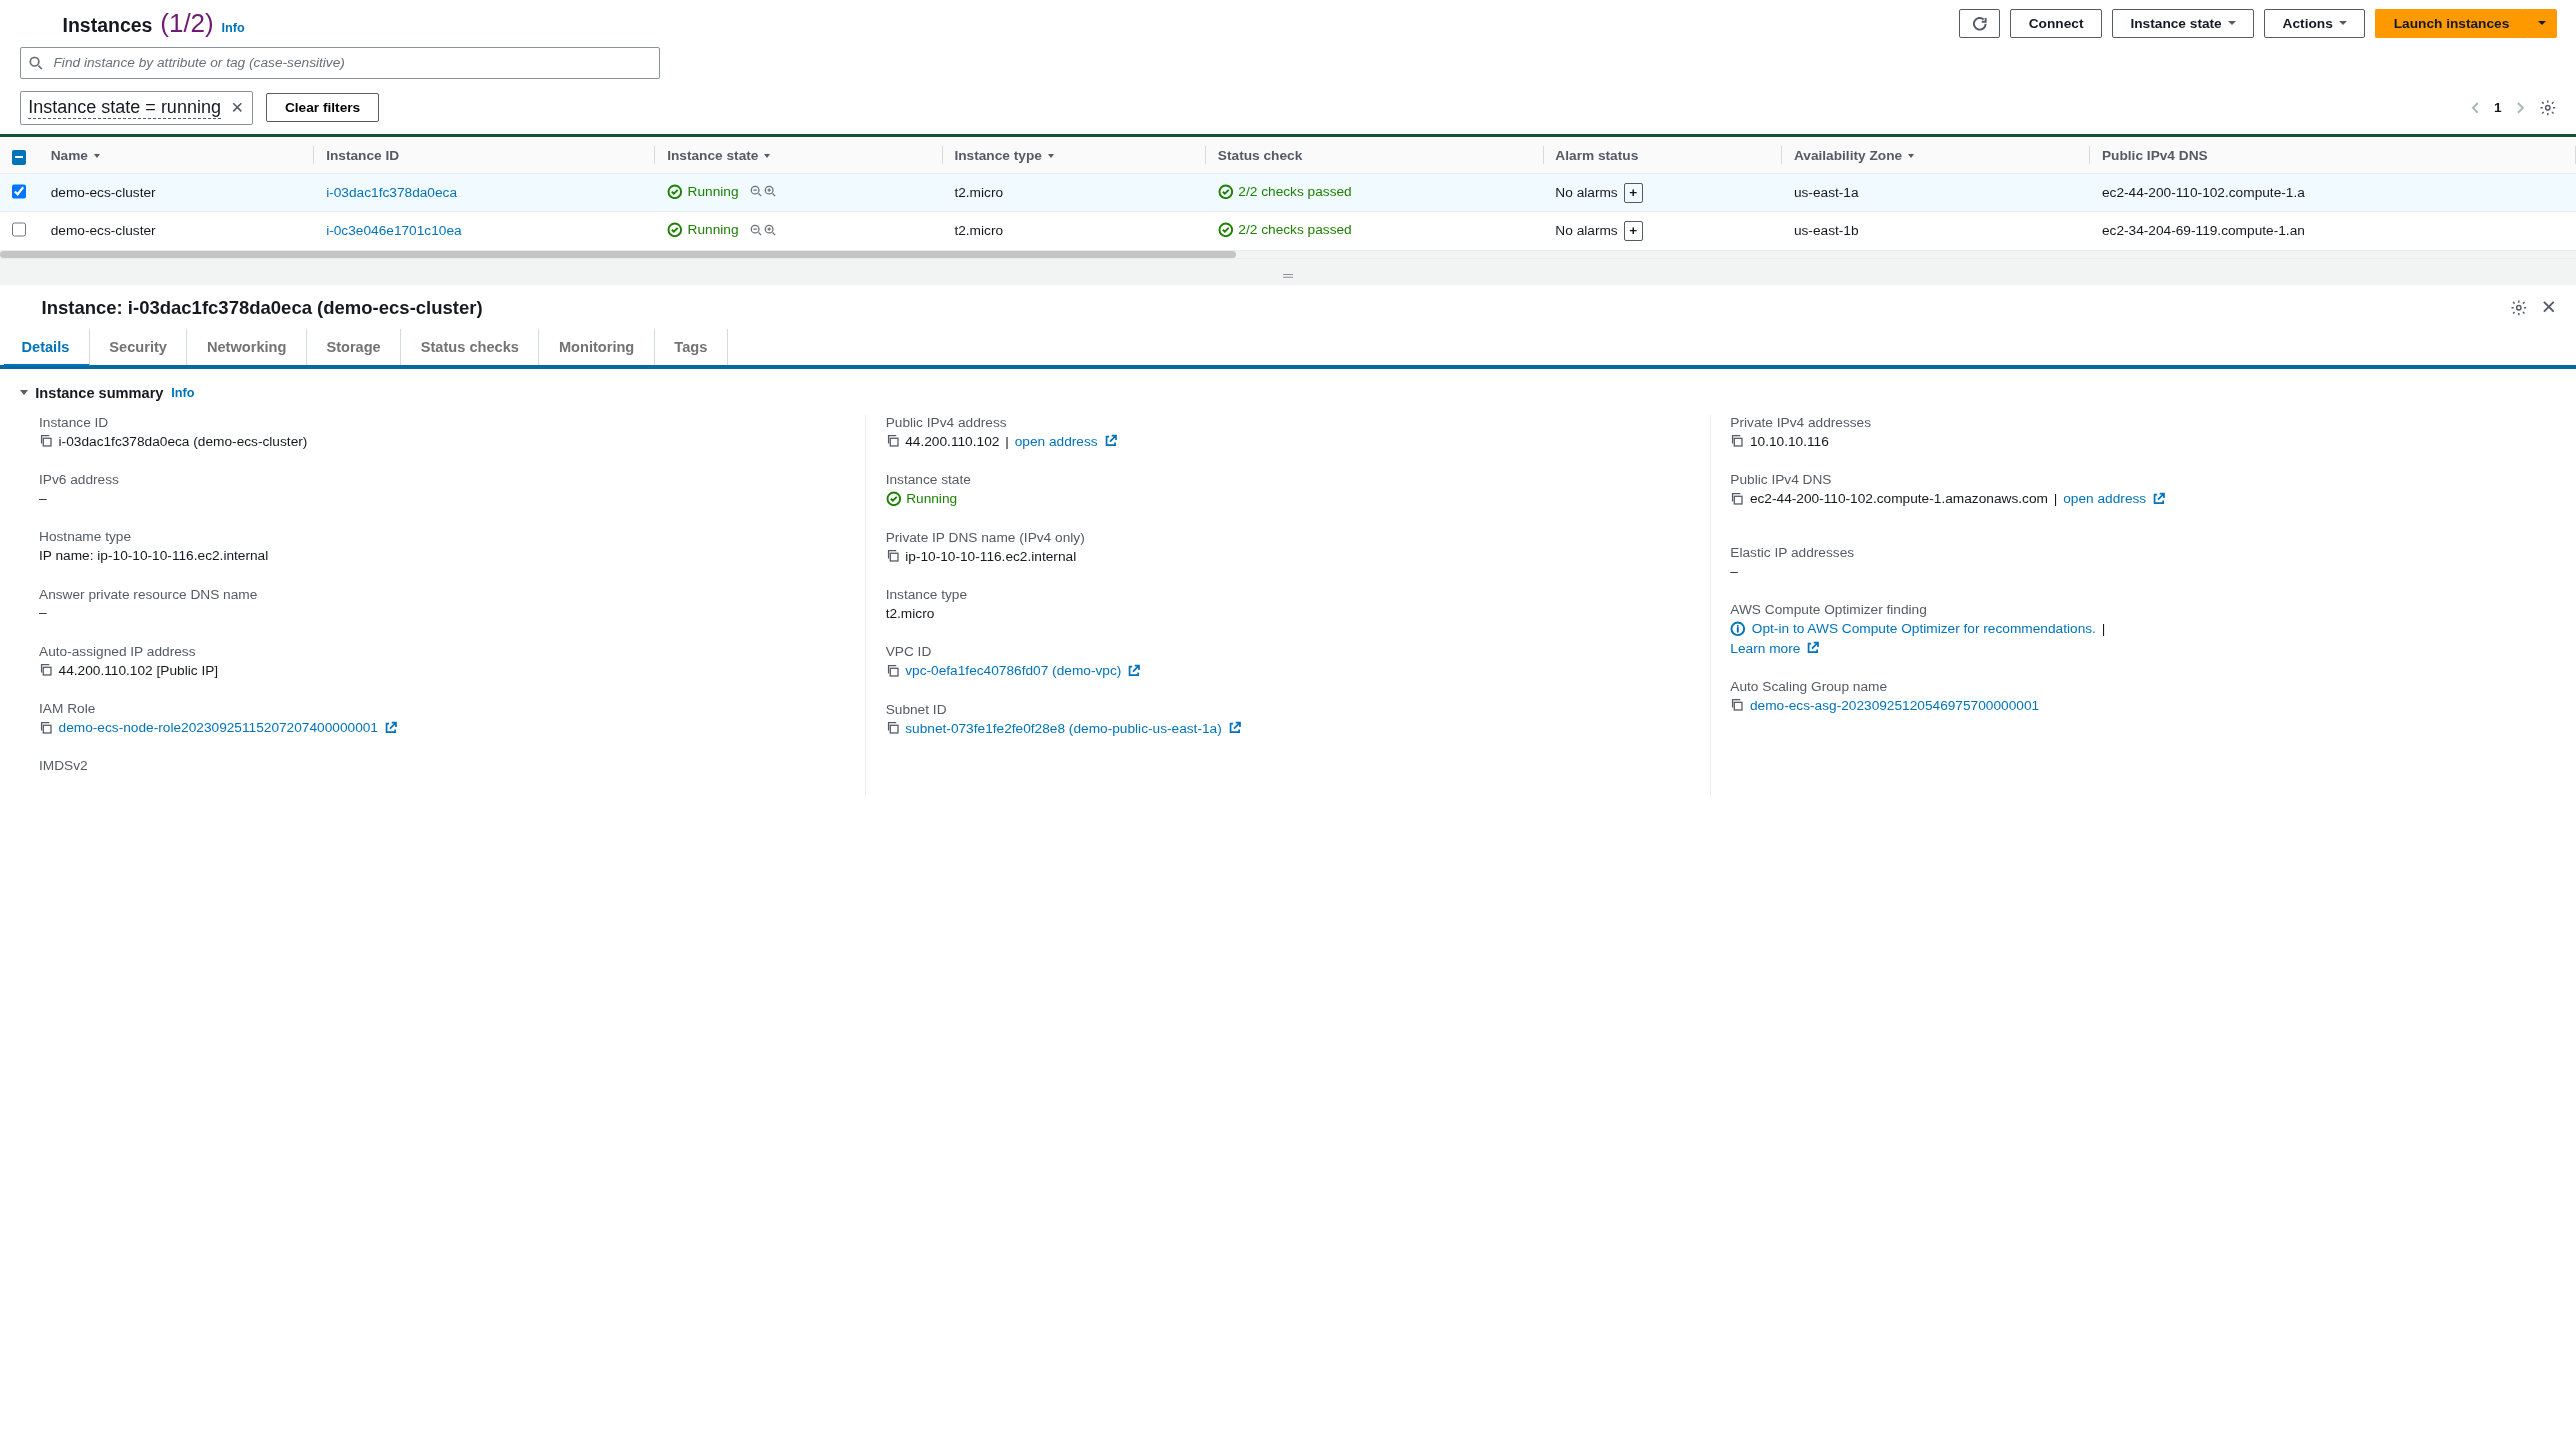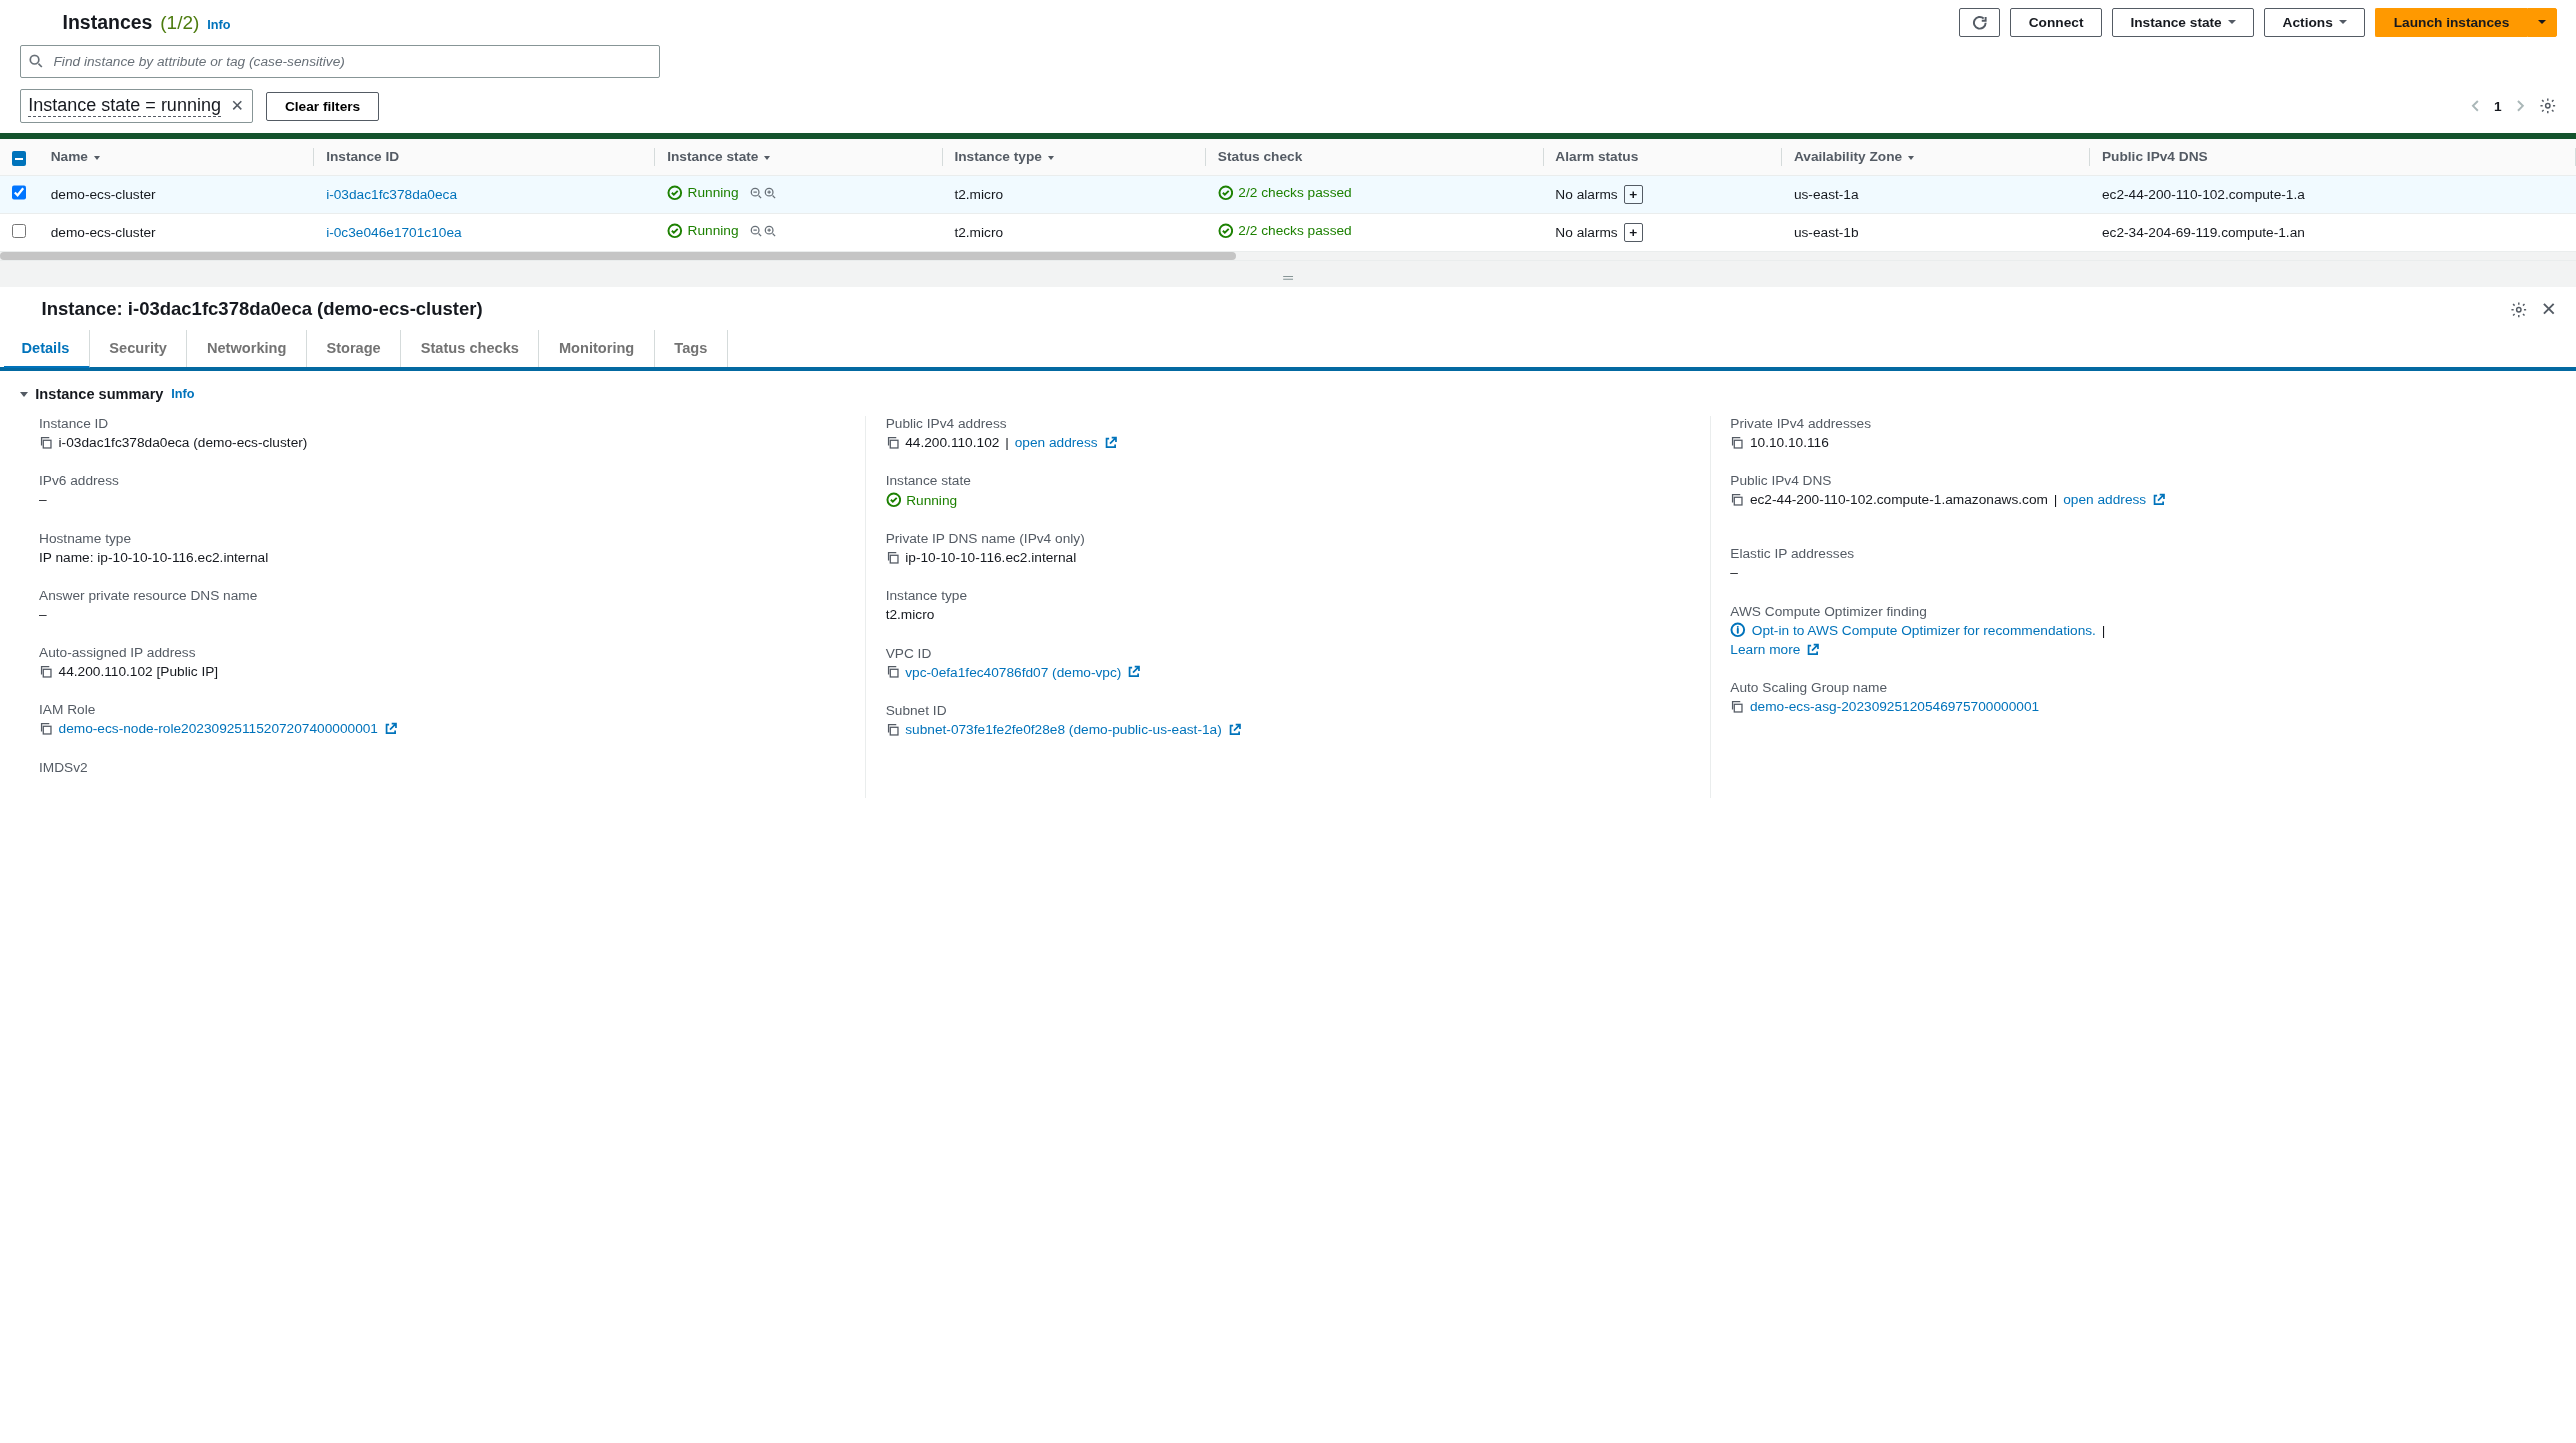--- a/index.html
+++ b/index.html
@@ -2,21 +2,21 @@
 <html><head>
 <meta charset="utf-8">
 <style>
 * { box-sizing: border-box; margin: 0; padding: 0; }
 body { font-family: "Amazon Ember", "Helvetica Neue", Arial, sans-serif; font-size: 13.7px; color: #16191f; background: #fff; }
 
 
 .header { display: flex; align-items: center; justify-content: space-between; padding: 7.8px 19.5px 3.9px 19.5px; }
 .header-left { display: flex; align-items: baseline; gap: 7.8px; padding-left: 43px; }
 .header-title { font-size: 19.5px; font-weight: 700; }
-.header-count { font-size: 19px; font-weight: 400; color: #4d7c0f; }
+.header-count { font-size: 26px; font-weight: 400; color: #701a75; }
 .info-link { color: #0073bb; font-size: 12.7px; font-weight: 700; cursor: pointer; }
 .header-actions { display: flex; gap: 9.8px; align-items: center; }
 
 .btn { background: #fff; border: 1px solid #545b64; border-radius: 2px; padding: 5.9px 17.6px; font-size: 13.7px; font-weight: 700; color: #16191f; cursor: pointer; display: inline-flex; align-items: center; gap: 5.9px; }
 .btn-icon { padding: 5.9px 11.7px; }
 .btn-primary { background: #ff9900; border-color: #ff9900; color: #16191f; }
 .btn-dropdown-arrow { width: 0; height: 0; border-left: 4.9px solid transparent; border-right: 4.9px solid transparent; border-top: 4.9px solid #545b64; display: inline-block; }
 .btn-primary .btn-dropdown-arrow { border-top-color: #16191f; }
 .launch-group { display: flex; }
 .launch-group .btn-primary:first-child { border-top-right-radius: 0; border-bottom-right-radius: 0; border-right: none; }
@@ -35,21 +35,21 @@
 .filter-chip { border-bottom: 1px dashed #545b64; font-size: 18px; }
 .filter-remove { cursor: pointer; font-size: 15.6px; color: #545b64; }
 .clear-filters-btn { border: 1px solid #545b64; background: #fff; padding: 5.9px 17.6px; font-size: 13.7px; font-weight: 700; border-radius: 2px; cursor: pointer; }
 
 .pager { display: flex; align-items: center; gap: 13.7px; }
 .pager-arrow { color: #aab7b8; cursor: pointer; }
 .pager-num { font-weight: 700; }
 .gear-btn { cursor: pointer; color: #545b64; }
 
 
-.table-wrap { border-top: 6px solid #14532d; overflow-x: hidden; position: relative; }
+.table-wrap { border-top: 3px solid #14532d; overflow-x: hidden; position: relative; }
 table { border-collapse: collapse; width: 100%; min-width: 1424px; }
 th, td { text-align: left; padding: 8.8px 11.7px; font-size: 13.7px; white-space: nowrap; }
 thead th { background: #fafafa; border-bottom: 1px solid #eaeded; font-weight: 700; color: #545b64; position: relative; }
 thead th:not(:first-child)::after { content: ""; position: absolute; right: 0; top: 25%; height: 50%; border-right: 1px solid #d5dbdb; }
 .sort-tri { display: inline-block; margin-left: 5.9px; width: 0; height: 0; border-left: 3.9px solid transparent; border-right: 3.9px solid transparent; border-top: 4.9px solid #545b64; vertical-align: middle; }
 tbody tr { border-bottom: 1px solid #eaeded; }
 tbody tr.selected { background: #f1faff; }
 .checkbox-cell { width: 39px; }
 input[type=checkbox] { width: 14.6px; height: 14.6px; cursor: pointer; }
 .indeterminate-box { width: 14.6px; height: 14.6px; background: #0073bb; border-radius: 2px; display: inline-flex; align-items: center; justify-content: center; cursor: pointer; }

